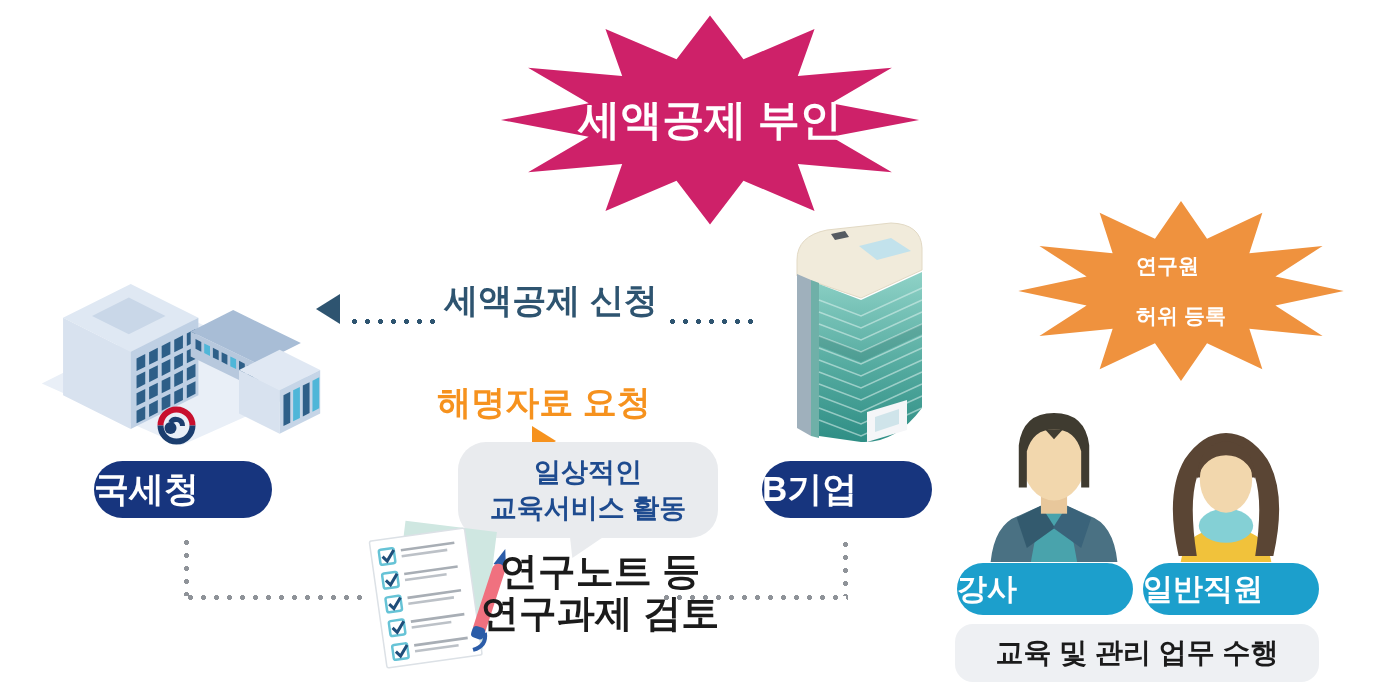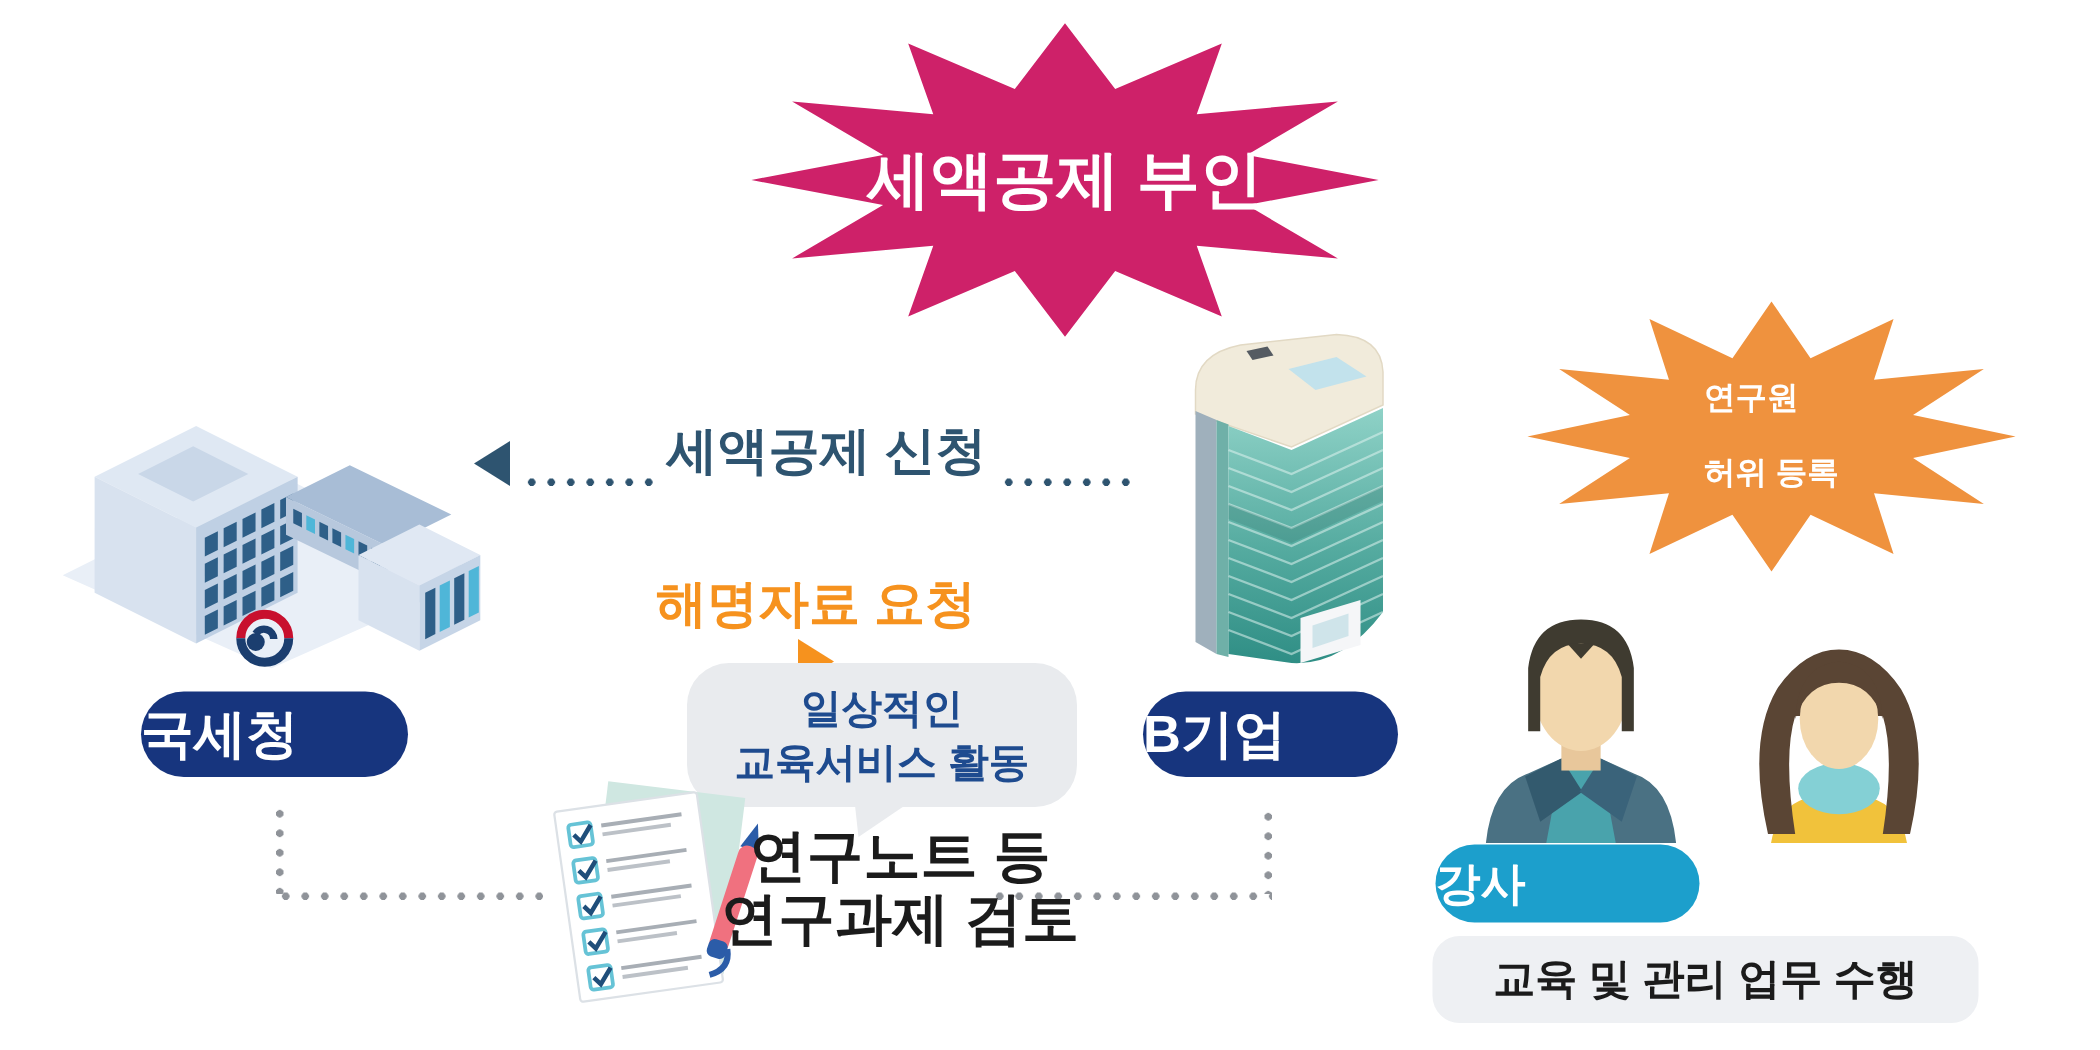--- a/index.html
+++ b/index.html
@@ -284,18 +284,21 @@
     <path d="M30,138 Q34,114 54,108 L75,102 L96,108 Q116,114 120,138 Z" fill="#F1C23B"></path>
     <ellipse cx="75" cy="102" rx="27" ry="17" fill="#84D0D5"></ellipse>
     <path d="M28,132 Q14,70 34,36 Q52,10 75,10 Q98,10 116,36 Q136,70 122,132 L104,132 Q112,80 104,54 L46,54 Q38,80 46,132 Z" fill="#5A4534"></path>
     <ellipse cx="75" cy="56" rx="26" ry="33" fill="#F2D7AD"></ellipse>
     <path d="M46,56 Q48,20 75,18 Q102,20 104,56 Q96,32 75,32 Q54,32 46,56 Z" fill="#5A4534"></path>
   </svg>
 
   <div class="abs pill pill-cyan pill-instructor">
     <span>강사</span>
   </div>
+  <div class="abs pill pill-cyan pill-employee">
+    <span>일반직원</span>
+  </div>
 
   <div class="abs duty-box">
     <span>교육 및 관리 업무 수행</span>
   </div>
 
 </div>
 
 </body></html>

